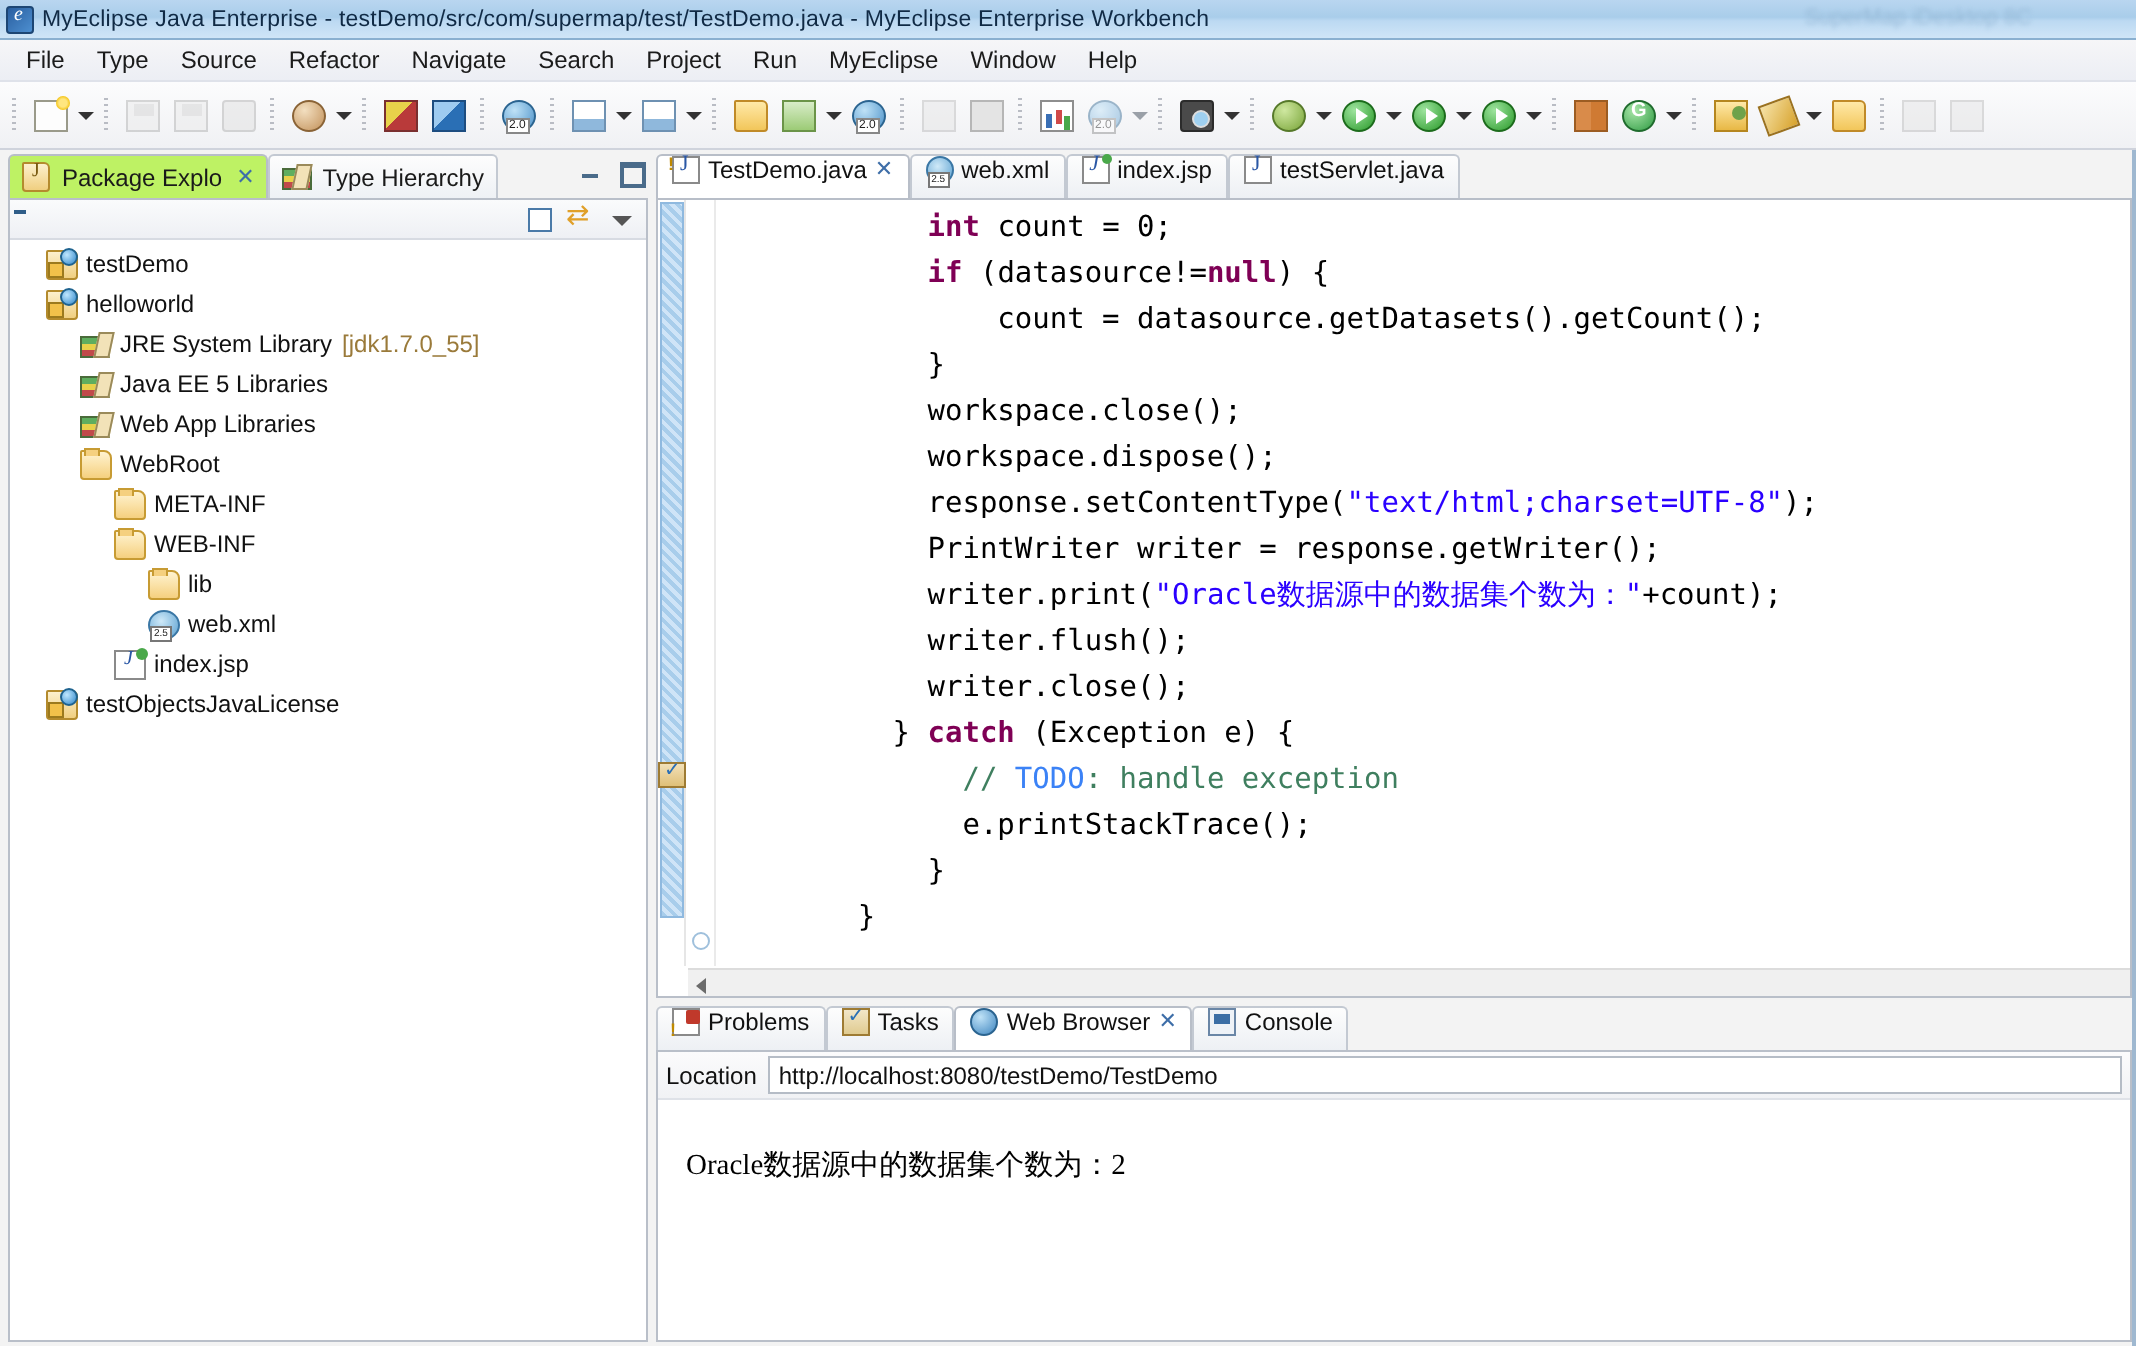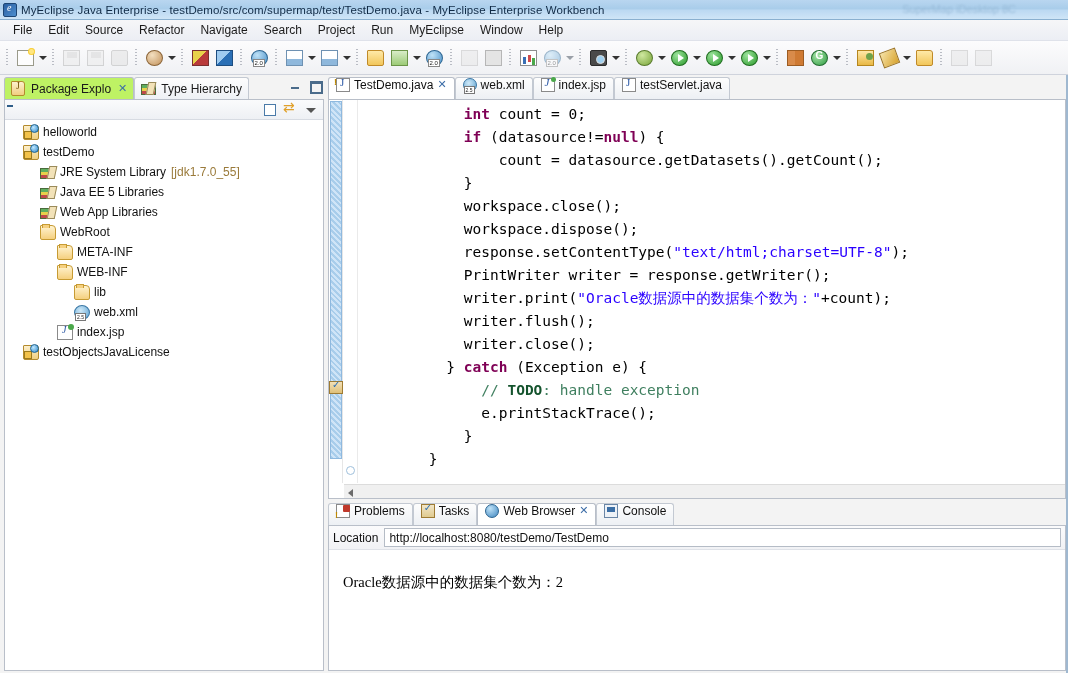--- a/index.html
+++ b/index.html
@@ -235,21 +235,21 @@
   }
   .code{
     position:absolute; left:30px; top:0; right:0; bottom:15px;
     font-family:"DejaVu Sans Mono","Liberation Mono",monospace;
     font-size:14.5px; line-height:23px; color:#000; padding-top:3px;
     white-space:pre; overflow:hidden;
   }
   .kw{ color:#7f0055; font-weight:bold; }
   .str{ color:#2a00ff; }
   .cmt{ color:#3f7f5f; }
-  .todo{ color:#14532d; font-weight:bold; }
+  .todo{ color:#3b82f6; font-weight:normal; }
 
   .hscroll{
     position:absolute; left:15px; right:0; bottom:0; height:14px;
     background:#f0f0f0; border-top:1px solid #dcdcdc;
   }
   .hscroll::before{
     content:""; position:absolute; left:4px; top:4px;
     border-top:4px solid transparent; border-bottom:4px solid transparent;
     border-right:5px solid #6b6b6b;
   }
@@ -299,21 +299,21 @@
 <div id="app">
 
   <div class="titlebar">
     <div class="title-icon"></div>
     <div class="title-text">MyEclipse Java Enterprise - testDemo/src/com/supermap/test/TestDemo.java - MyEclipse Enterprise Workbench</div>
     <div class="title-watermark">SuperMap iDesktop 8C</div>
   </div>
 
   <div class="menubar" id="menubar">
       <div class="menu-item">File</div>
-      <div class="menu-item">Edit</div>
+      <div class="menu-item">Type</div>
       <div class="menu-item">Source</div>
       <div class="menu-item">Refactor</div>
       <div class="menu-item">Navigate</div>
       <div class="menu-item">Search</div>
       <div class="menu-item">Project</div>
       <div class="menu-item">Run</div>
       <div class="menu-item">MyEclipse</div>
       <div class="menu-item">Window</div>
       <div class="menu-item">Help</div>
     </div>
@@ -455,25 +455,25 @@
       </div>
       <div class="view-body">
         <div class="view-toolbar">
           <div class="vt-collapse"></div>
           <div class="vt-link"></div>
           <div class="vt-menu"></div>
         </div>
         <div class="tree" id="tree">
             <div class="trow" style="padding-left: 18px;">
               <span class="tic project"></span>
-              <span class="tlabel">helloworld</span>
+              <span class="tlabel">testDemo</span>
             </div>
             <div class="trow" style="padding-left: 18px;">
               <span class="tic project"></span>
-              <span class="tlabel">testDemo</span>
+              <span class="tlabel">helloworld</span>
             </div>
             <div class="trow" style="padding-left: 35px;">
               <span class="tic lib"></span>
               <span class="tlabel">JRE System Library</span>
               <span class="dim" style="margin-left: 5px; color: rgb(154, 122, 58);">[jdk1.7.0_55]</span>
             </div>
             <div class="trow" style="padding-left: 35px;">
               <span class="tic lib"></span>
               <span class="tlabel">Java EE 5 Libraries</span>
             </div>

